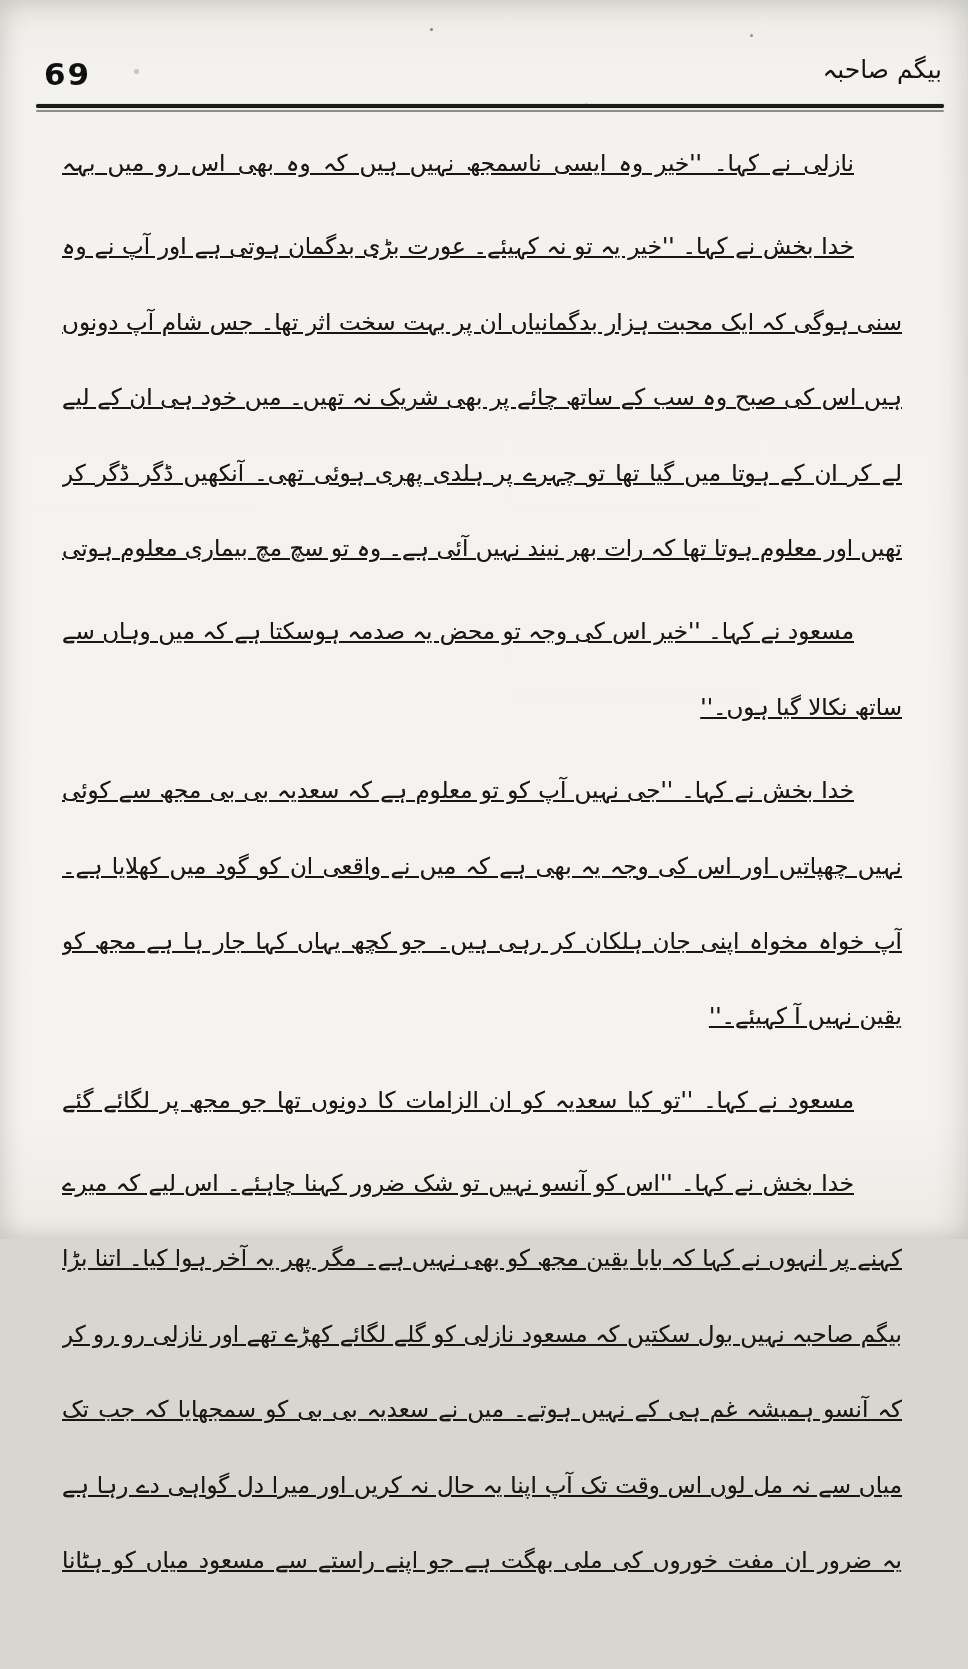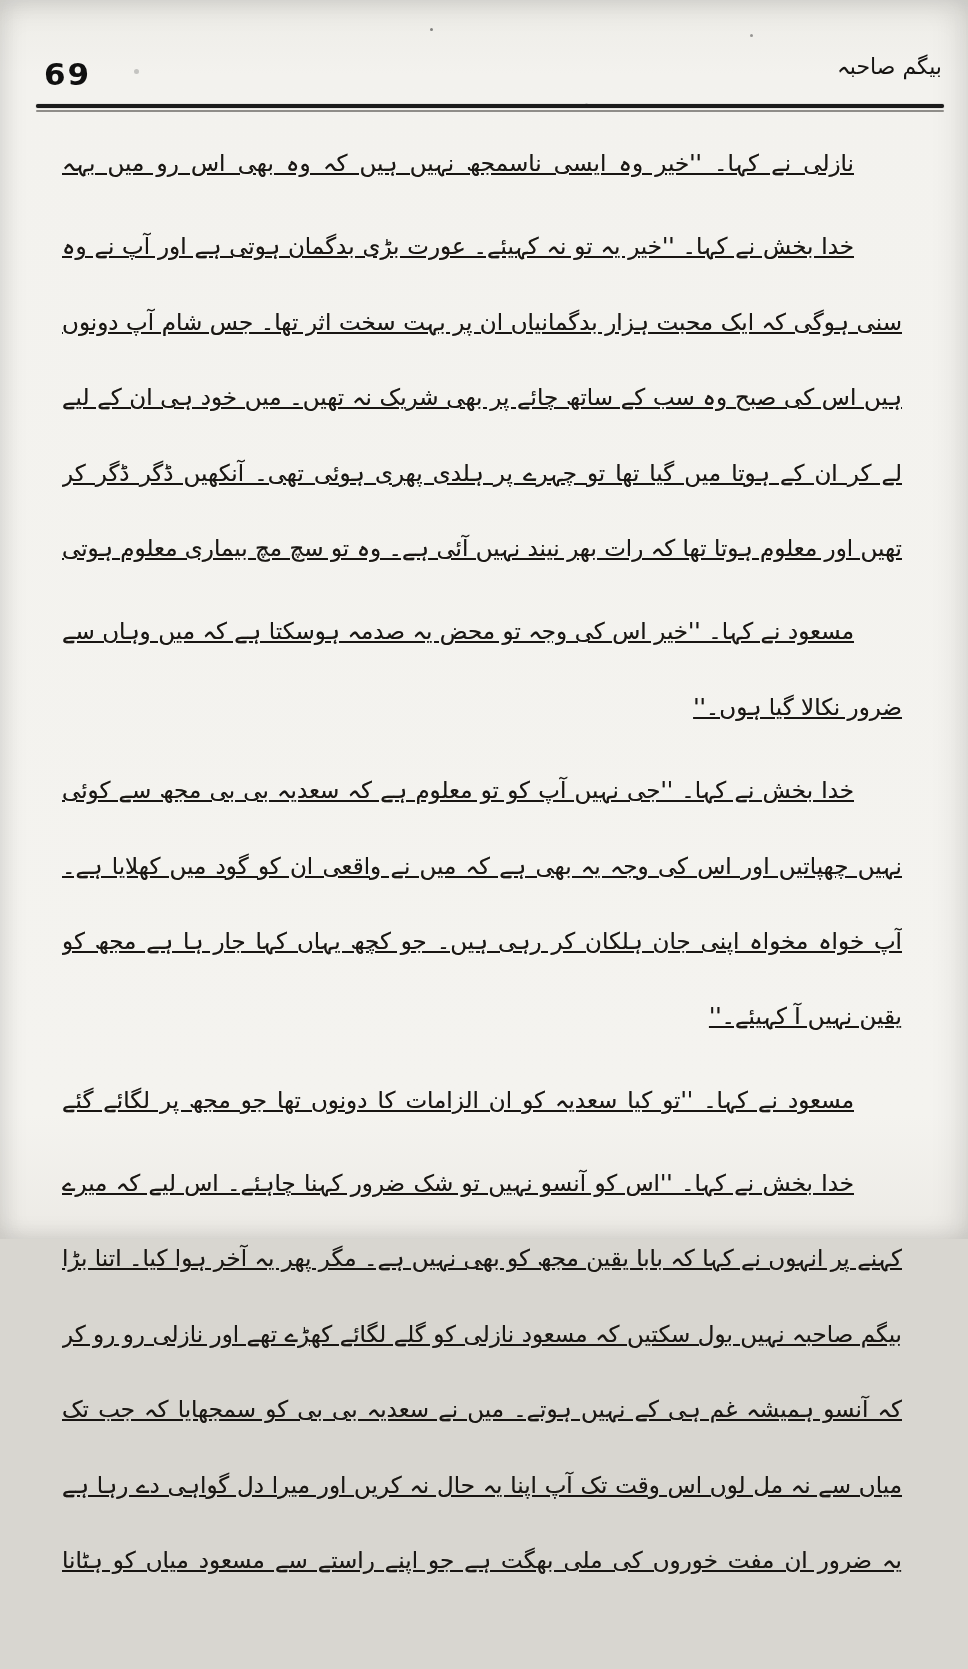--- a/index.html
+++ b/index.html
@@ -29,21 +29,21 @@
                155px 75px 0 rgba(90,90,90,.25);
   }
   .header{position:absolute;top:0;left:0;right:0;height:118px;}
   .page-number{
     position:absolute;top:56px;left:44px;
     font-size:31px;font-weight:bold;letter-spacing:2px;
     color:#101010;
   }
   .book-title{
     position:absolute;top:52px;right:26px;
-    font-size:22px;line-height:1.4;
+    font-size:25px;line-height:1.4;
     color:#151311;
   }
   .header-rule{position:absolute;top:104px;left:36px;right:24px;}
   .header-rule .thick{height:4px;background:#1b1b1b;border-radius:2px;
     box-shadow:0 0 1px rgba(0,0,0,.6);}
   .header-rule .thin{height:2px;background:#8f8d89;margin-top:2px;border-radius:1px;}
   .text-block{
     position:absolute;top:118px;right:58px;left:54px;
     direction:rtl;
   }
@@ -85,21 +85,21 @@
     <div class="para">
       <div class="line first">خدا بخش نے کہا۔ ''خیر یہ تو نہ کہیئے۔ عورت بڑی بدگمان ہوتی ہے اور آپ نے وہ مثل</div>
       <div class="line">سنی ہوگی کہ ایک محبت ہزار بدگمانیاں ان پر بہت سخت اثر تھا۔ جس شام آپ دونوں آئے</div>
       <div class="line">ہیں اس کی صبح وہ سب کے ساتھ چائے پر بھی شریک نہ تھیں۔ میں خود ہی ان کے لیے چائے</div>
       <div class="line">لے کر ان کے ہوتا میں گیا تھا تو چہرے پر ہلدی پھری ہوئی تھی۔ آنکھیں ڈگر ڈگر کر رہی</div>
       <div class="line">تھیں اور معلوم ہوتا تھا کہ رات بھر نیند نہیں آئی ہے۔ وہ تو سچ مچ بیماری معلوم ہوتی تھیں۔''</div>
     </div>
 
     <div class="para">
       <div class="line first">مسعود نے کہا۔ ''خیر اس کی وجہ تو محض یہ صدمہ ہوسکتا ہے کہ میں وہاں سے اس بے عزتی کے</div>
-      <div class="line short">ضرور نکالا گیا ہوں۔''</div>
+      <div class="line short">ساتھ نکالا گیا ہوں۔''</div>
     </div>
 
     <div class="para">
       <div class="line first">خدا بخش نے کہا۔ ''جی نہیں آپ کو تو معلوم ہے کہ سعدیہ بی بی مجھ سے کوئی بات کبھی</div>
       <div class="line">نہیں چھپاتیں اور اس کی وجہ یہ بھی ہے کہ میں نے واقعی ان کو گود میں کھلایا ہے۔ بہر حال</div>
       <div class="line">آپ خواہ مخواہ اپنی جان ہلکان کر رہی ہیں۔ جو کچھ یہاں کہا جار ہا ہے مجھ کو قیامت تک اس کا</div>
       <div class="line short">یقین نہیں آ کہیئے۔''</div>
     </div>
 
     <div class="para">

